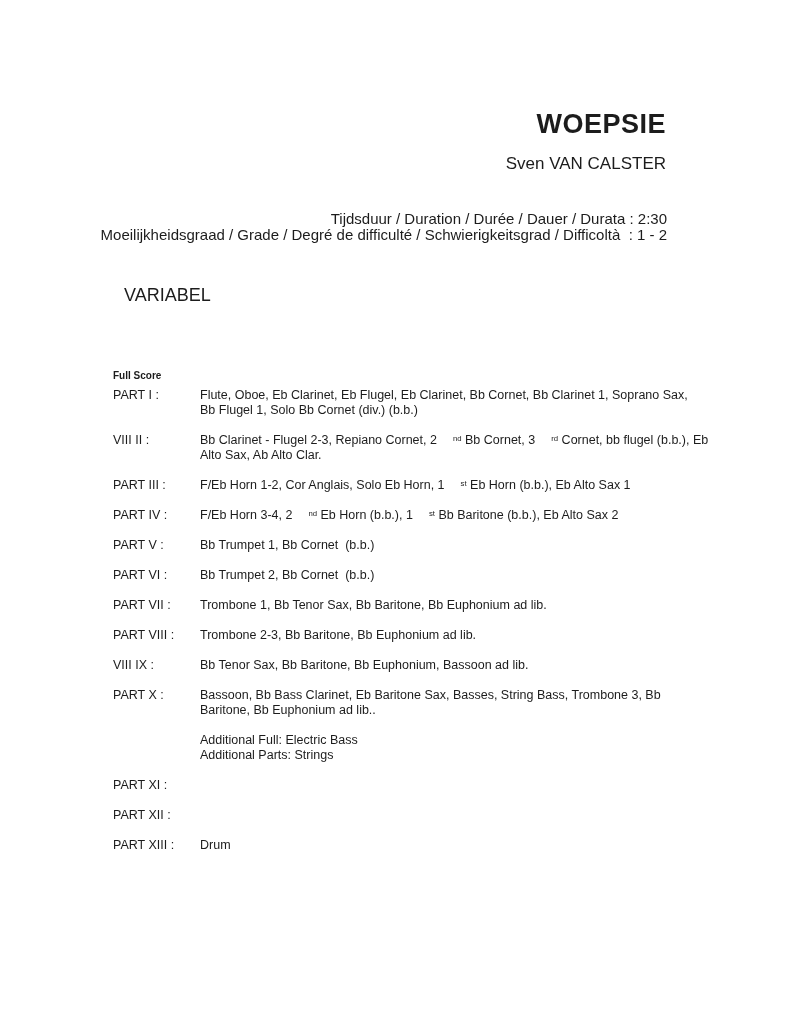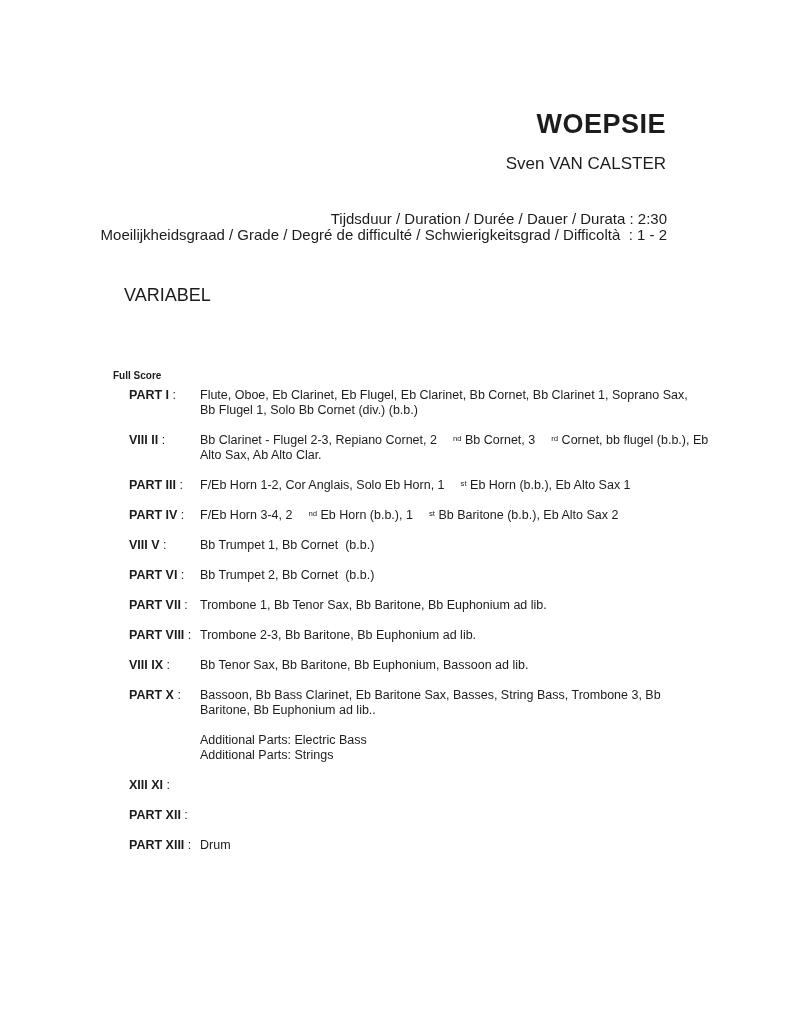--- a/index.html
+++ b/index.html
@@ -73,21 +73,21 @@
     align-items: flex-start;
     margin-bottom: 15px;
     font-size: 12.5px;
     line-height: 15px;
   }
   .part-label {
     width: 87px;
     flex: 0 0 87px;
     white-space: pre;
   }
-  .plabel-text { font-weight: bold; margin-left: 16px; }
+  .plabel-text { font-weight: normal; }
   .plabel-colon { font-weight: normal; }
   .part-lines { flex: 1 1 auto; }
   .pline { white-space: pre; }
   sup {
     font-size: 0.62em;
     line-height: 0;
     vertical-align: baseline;
     position: relative;
     top: -0.45em;
     margin-left: 16px;
@@ -138,21 +138,21 @@
     </div>
 
     <div class="part-row">
       <div class="part-label"><span class="plabel-text">PART IV</span><span class="plabel-colon"> :</span></div>
       <div class="part-lines">
         <div class="pline">F/Eb Horn 3-4, 2<sup>nd</sup> Eb Horn (b.b.), 1<sup>st</sup> Bb Baritone (b.b.), Eb Alto Sax 2</div>
       </div>
     </div>
 
     <div class="part-row">
-      <div class="part-label"><span class="plabel-text">VIII V</span><span class="plabel-colon"> :</span></div>
+      <div class="part-label"><span class="plabel-text">PART V</span><span class="plabel-colon"> :</span></div>
       <div class="part-lines">
         <div class="pline">Bb Trumpet 1, Bb Cornet  (b.b.)</div>
       </div>
     </div>
 
     <div class="part-row">
       <div class="part-label"><span class="plabel-text">PART VI</span><span class="plabel-colon"> :</span></div>
       <div class="part-lines">
         <div class="pline">Bb Trumpet 2, Bb Cornet  (b.b.)</div>
       </div>
@@ -183,27 +183,27 @@
       <div class="part-label"><span class="plabel-text">PART X</span><span class="plabel-colon"> :</span></div>
       <div class="part-lines">
         <div class="pline">Bassoon, Bb Bass Clarinet, Eb Baritone Sax, Basses, String Bass, Trombone 3, Bb</div>
         <div class="pline">Baritone, Bb Euphonium ad lib..</div>
       </div>
     </div>
 
     <div class="part-row">
       <div class="part-label"></div>
       <div class="part-lines">
-        <div class="pline">Additional Parts: Electric Bass</div>
+        <div class="pline">Additional Full: Electric Bass</div>
         <div class="pline">Additional Parts: Strings</div>
       </div>
     </div>
 
     <div class="part-row">
-      <div class="part-label"><span class="plabel-text">XIII XI</span><span class="plabel-colon"> :</span></div>
+      <div class="part-label"><span class="plabel-text">PART XI</span><span class="plabel-colon"> :</span></div>
     </div>
 
     <div class="part-row">
       <div class="part-label"><span class="plabel-text">PART XII</span><span class="plabel-colon"> :</span></div>
     </div>
 
     <div class="part-row">
       <div class="part-label"><span class="plabel-text">PART XIII</span><span class="plabel-colon"> :</span></div>
       <div class="part-lines">
         <div class="pline">Drum</div>

